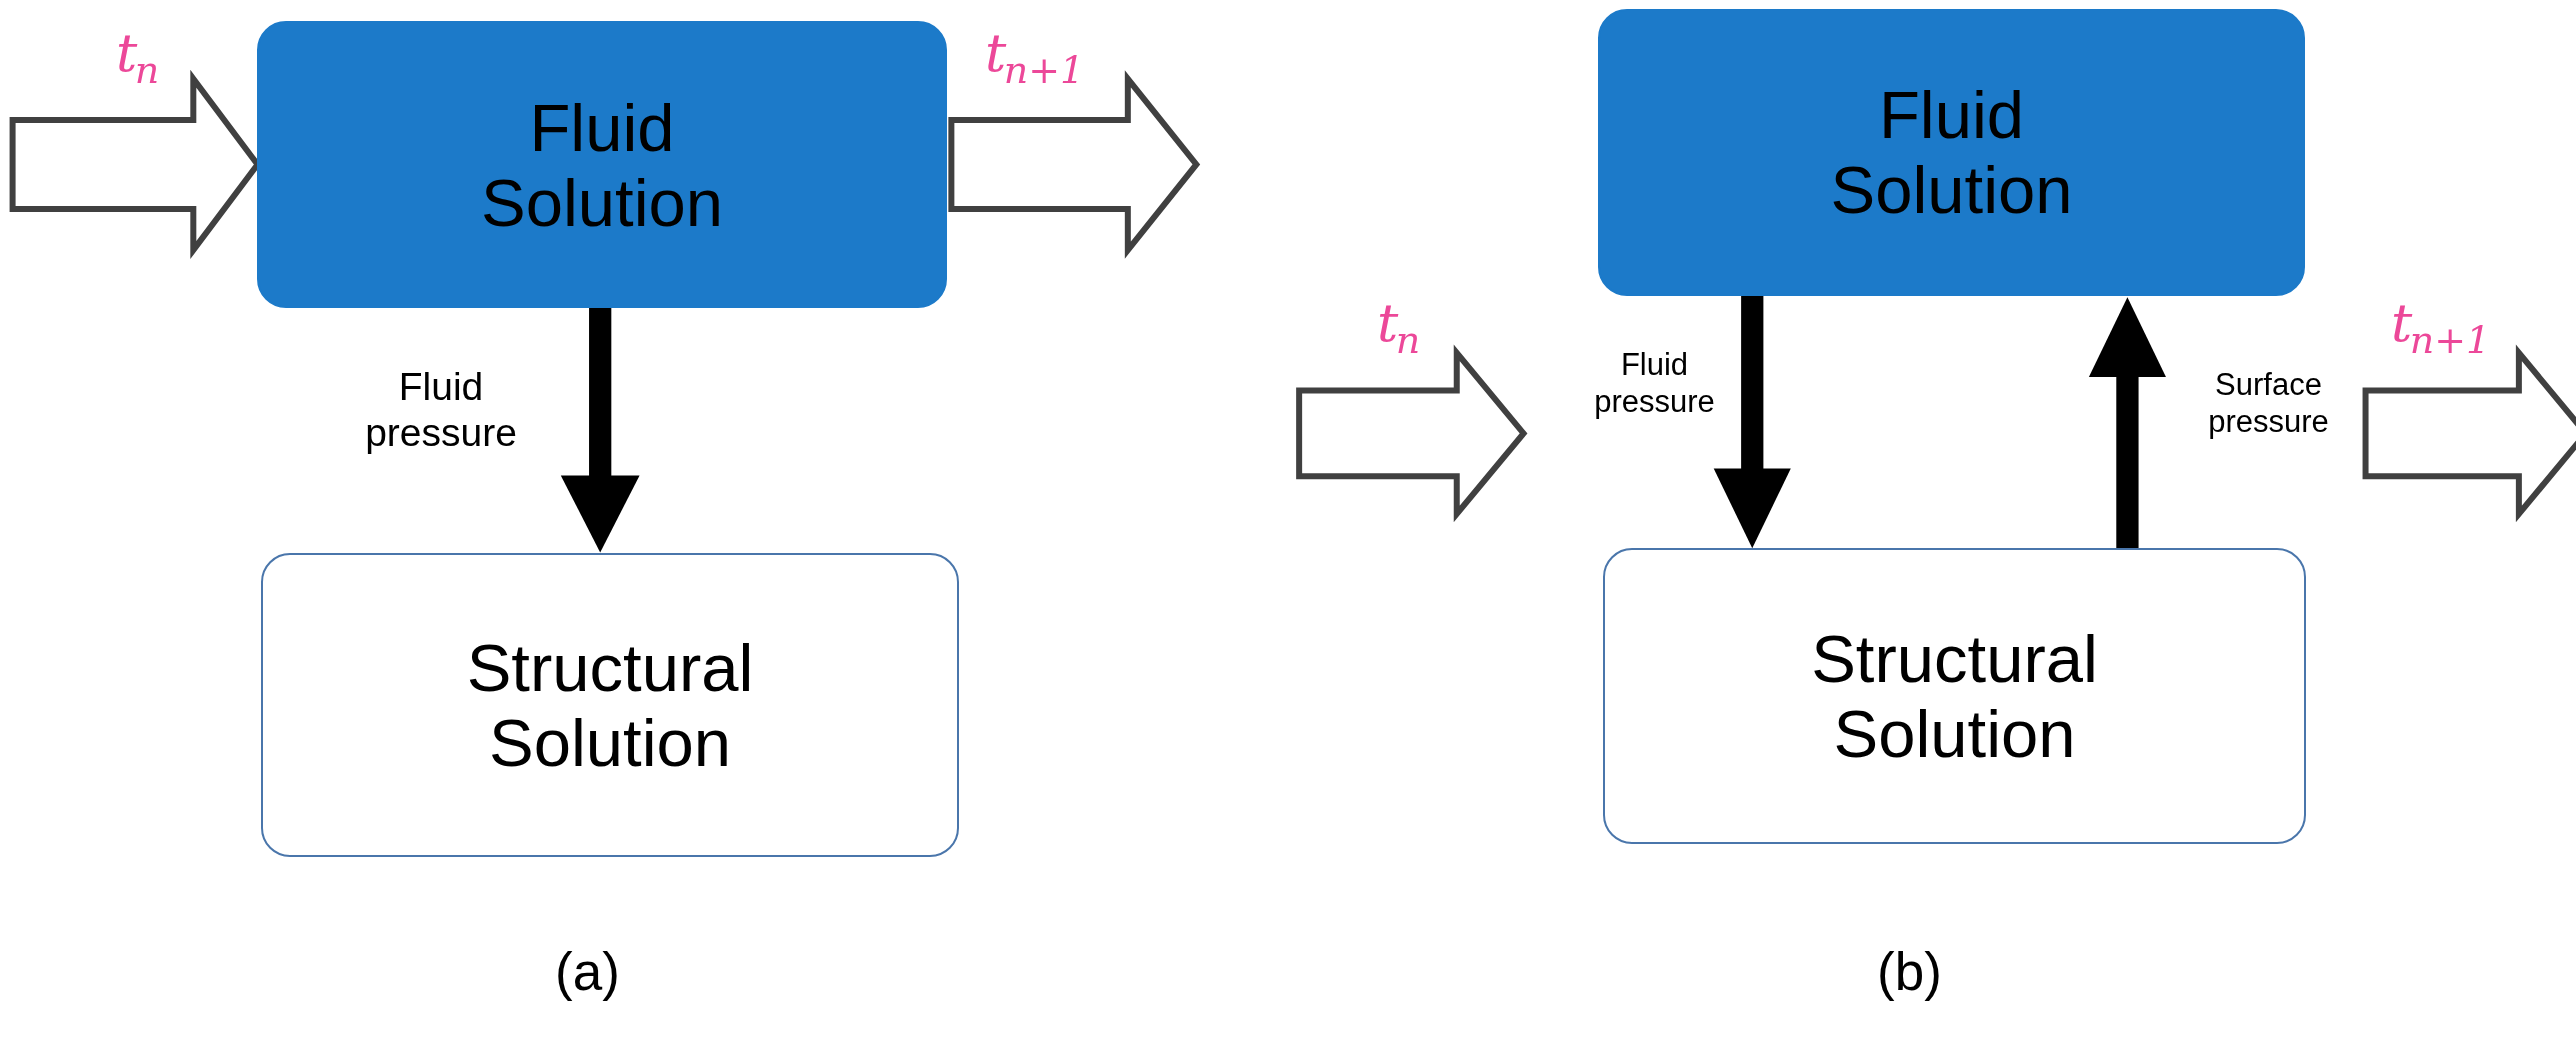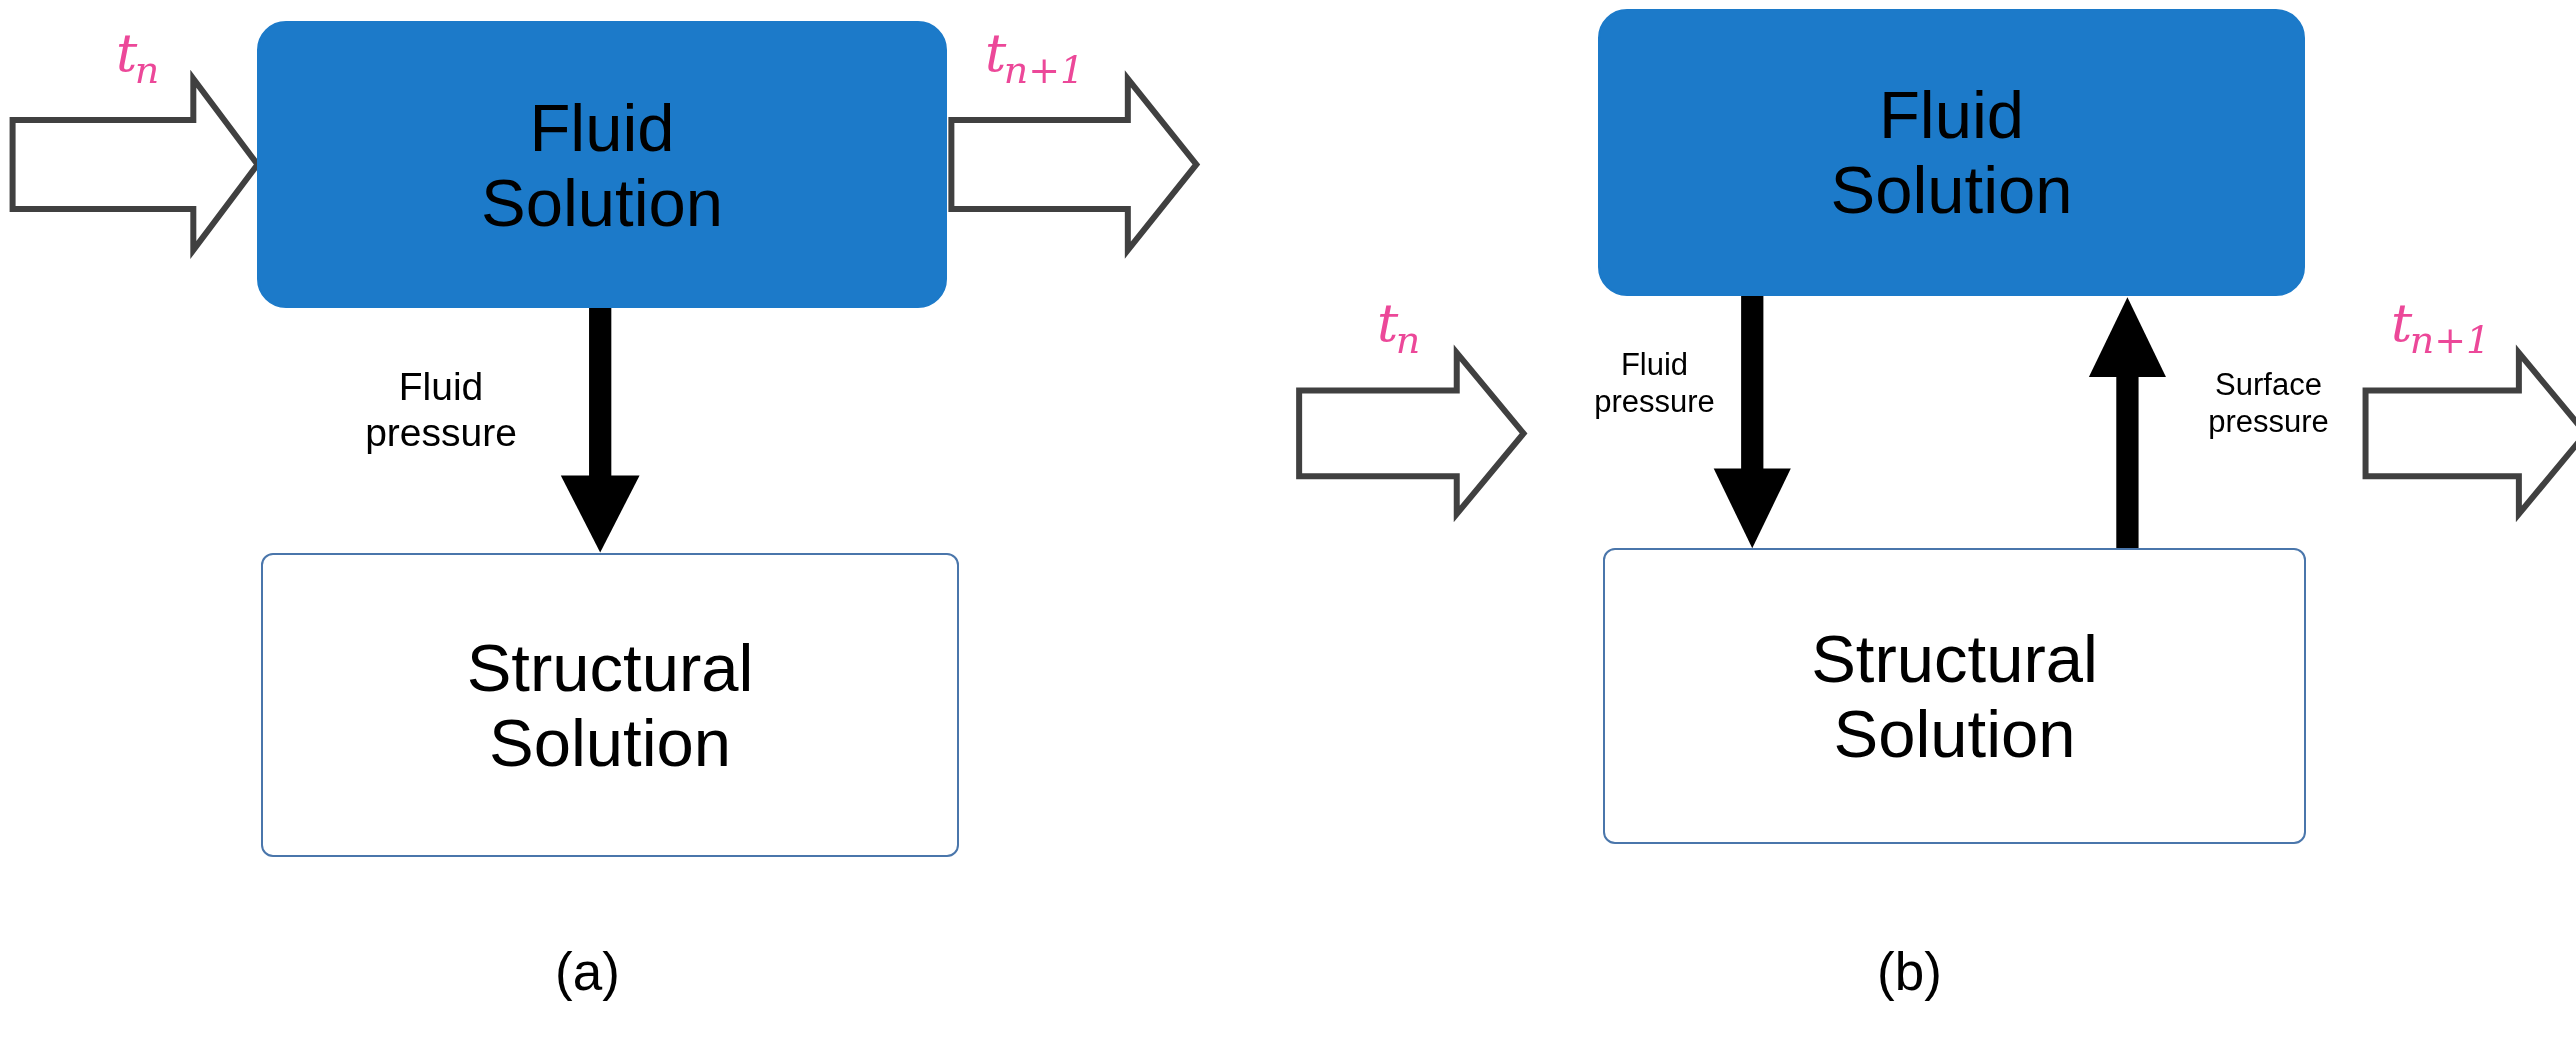--- a/index.html
+++ b/index.html
@@ -39,21 +39,21 @@
   }
   .box-fluid {
     background: #1c7ac9;
     border: 2.6px solid #1c7ac9;
     border-radius: 29px;
     color: #000000;
   }
   .box-structural {
     background: #ffffff;
     border: 2.6px solid #4a76ab;
-    border-radius: 12px;
+    border-radius: 29px;
     color: #000000;
   }
   .box-line {
     display: block;
     font-size: 67px;
     font-weight: 400;
     letter-spacing: 0px;
   }
   .side-label {
     position: absolute;

